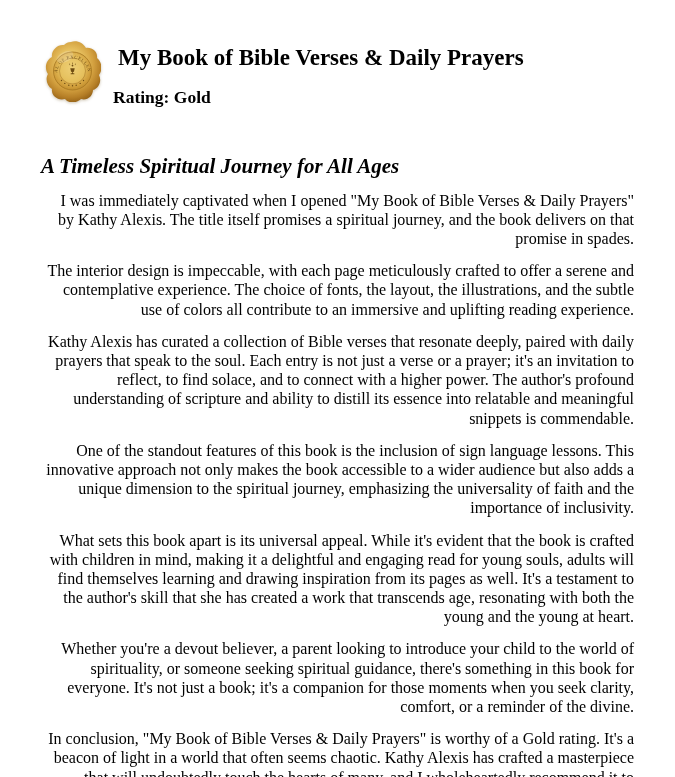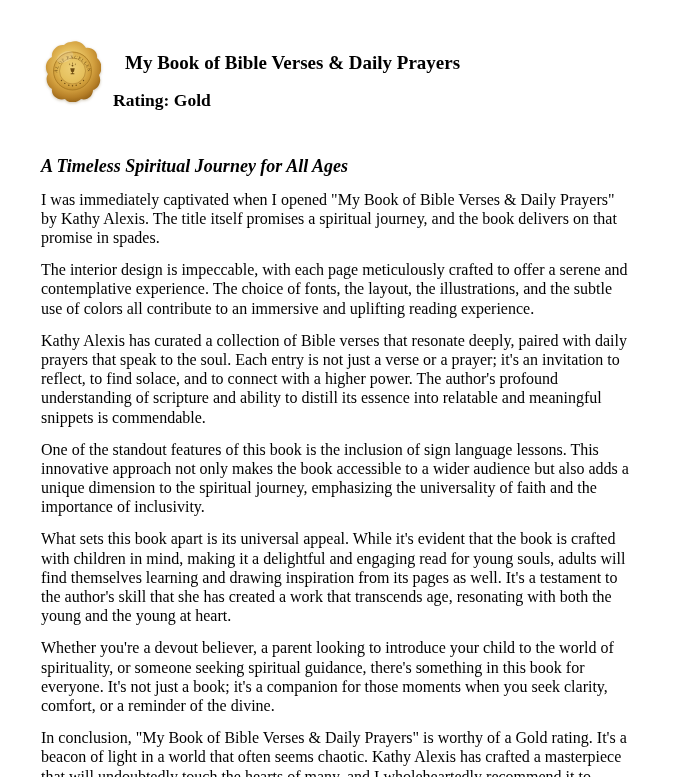--- a/index.html
+++ b/index.html
@@ -11,43 +11,44 @@
     font-family: "Liberation Serif", "DejaVu Serif", serif;
     color: #000000;
   }
   .page { padding: 40px 41px 18px 41px; }
 
   .header { display: flex; align-items: flex-start; }
   .seal { display: block; margin-left: 3px; flex: 0 0 auto; }
   .seal svg { display: block; width: 57px; height: 62px; filter: drop-shadow(0 1.5px 1.5px rgba(90,60,0,0.30)); }
   .header-text { margin-left: 12px; }
   .book-title {
-    font-size: 19px;
+    font-size: 23px;
     font-weight: bold;
-    margin: 12px;
+    margin: 5px;
     line-height: 1.15;
   }
   .rating {
     font-size: 17.5px;
     font-weight: bold;
     margin: 16px 0 0 0;
     line-height: 1.15;
   }
 
   .review-heading {
-    font-size: 18px;
+    font-size: 21px;
     font-weight: bold;
     font-style: italic;
     margin: 46px 0 4px 0;
     line-height: 1.15;
   }
   .review-body p {
     font-size: 16px;
     line-height: 1.2;
     margin: 13px 0;
+    text-align: right;
   }
   .seal-ring-text { font-family: "Liberation Serif", serif; }
 </style>
 </head>
 <body>
 
 <div class="page">
 
   <header class="header">
     <span class="seal">

